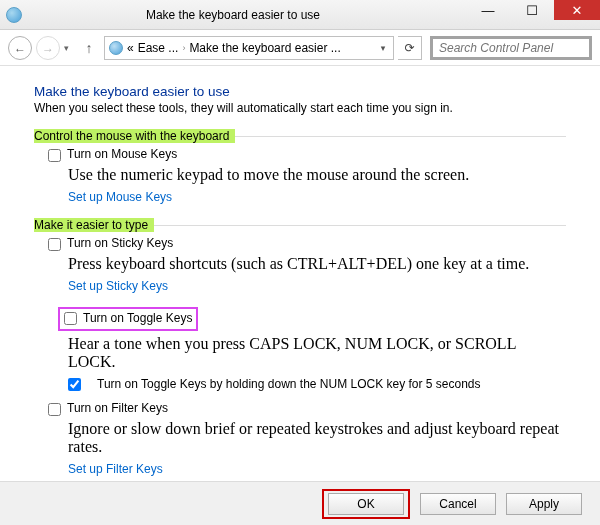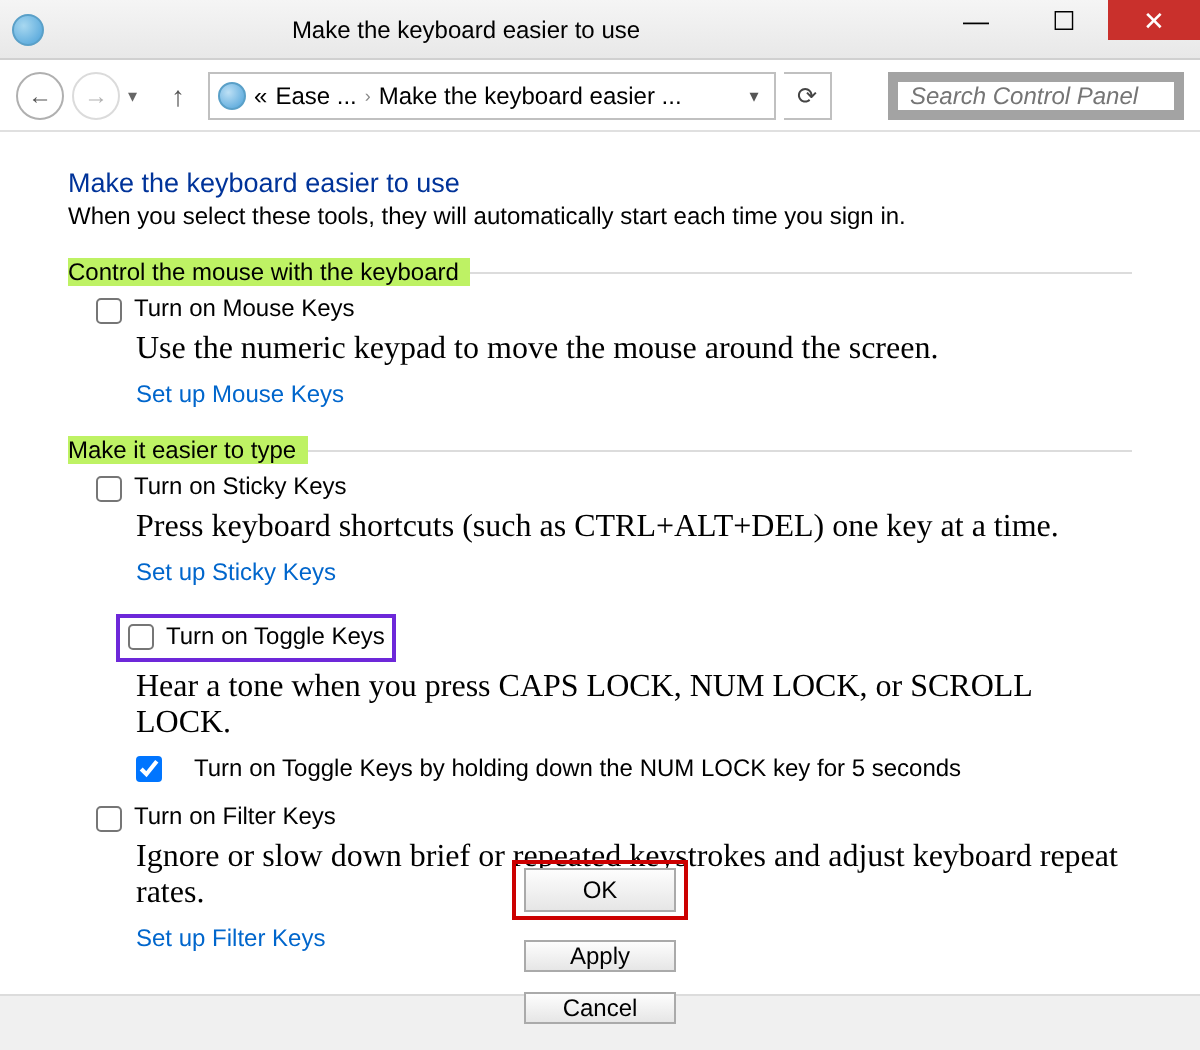--- a/index.html
+++ b/index.html
@@ -17,41 +17,41 @@
 .navbar { height: 36px; display: flex; align-items: center; padding: 0 8px; border-bottom: 1px solid #e0e0e0; gap: 4px; }
 .nav-arrow { width: 24px; height: 24px; border: 1px solid #b0b0b0; border-radius: 50%; display: flex; align-items: center; justify-content: center; font-size: 12px; color: #555; cursor: pointer; }
 .nav-arrow.disabled { opacity: 0.45; }
 .nav-drop { width: 10px; font-size: 9px; color: #666; cursor: pointer; }
 .nav-up { width: 22px; height: 22px; display: flex; align-items: center; justify-content: center; color: #555; cursor: pointer; font-size: 14px; }
 .addrbar { flex: 1; height: 24px; border: 1px solid #c0c0c0; display: flex; align-items: center; padding: 0 4px; font-size: 12px; gap: 4px; overflow: hidden; white-space: nowrap; min-width: 0; }
 .addr-icon { width: 14px; height: 14px; border-radius: 50%; background: radial-gradient(circle at 35% 35%, #bde0f5, #4aa0d8); border: 1px solid #5aa0c8; flex: 0 0 auto; }
 .addr-sep { color: #888; font-size: 9px; }
 .addr-dd { width: 12px; text-align: center; color: #555; font-size: 9px; cursor: pointer; margin-left: auto; }
 .refresh { width: 24px; height: 24px; border: 1px solid #c0c0c0; border-left: none; display: flex; align-items: center; justify-content: center; color: #444; cursor: pointer; font-size: 12px; }
-.searchbox { width: 148px; height: 24px; border: 5px solid #a3a3a3; display: flex; align-items: center; padding: 0 6px; margin-left: 24px; }
+.searchbox { width: 162px; height: 24px; border: 3px solid #a3a3a3; display: flex; align-items: center; padding: 0 6px; margin-left: 4px; }
 .searchbox input { border: none; outline: none; font-size: 12px; width: 100%; color: #777; font-style: italic; }
 
 
 .content { position: absolute; top: 66px; left: 0; right: 0; bottom: 44px; overflow-y: auto; padding: 0 0 6px 0; }
 .inner { padding: 8px 34px 0 34px; }
 .heading { color: #003399; font-size: 13.5px; margin: 10px 0 2px 0; }
 .subhead { font-size: 12px; margin-bottom: 14px; }
 .section-label { font-size: 12px; margin-bottom: 2px; position: relative; }
 .section-label span { background: #bef264; position: relative; z-index: 2; padding-right: 6px; }
 .section-label::after { content: ""; position: absolute; left: 0; right: 0; top: 50%; height: 1px; background: #dcdcdc; z-index: 1; }
 .row { display: flex; align-items: flex-start; margin: 4px 0 4px 14px; gap: 6px; }
 .row input[type=checkbox] { margin-top: 2px; width: 13px; height: 13px; }
 .subtext { margin: 3px 0 6px 34px; font-size: 16px; font-family: Liberation Serif, serif; }
 .link { color: #0066cc; margin: 4px 0 14px 34px; font-size: 12px; cursor: pointer; }
-.highlight { border: 2px solid #6d28d9; padding: 2px 4px 4px 4px; margin-left: 10px; display: inline-flex; align-items: center; gap: 6px; }
+.highlight { border: 2px solid #d946ef; padding: 2px 4px 4px 4px; margin-left: 10px; display: inline-flex; align-items: center; gap: 6px; }
 .sub-row { display: flex; align-items: flex-start; gap: 16px; margin: 3px 0 6px 34px; }
 .sub-row input[type=checkbox] { margin-top: 1px; width: 13px; height: 13px; }
 
 
-.footer { position: absolute; left: 0; right: 0; bottom: 0; height: 28px; background: #f0f0f0; border-top: 1px solid #dcdcdc; display: flex; align-items: center; justify-content: flex-end; padding: 13px 18px; gap: 10px; flex-direction: column; }
+.footer { position: absolute; left: 0; right: 0; bottom: 0; height: 44px; background: #f0f0f0; border-top: 1px solid #dcdcdc; display: flex; align-items: center; justify-content: flex-end; padding: 2px 18px; gap: 10px; }
 .btn { min-width: 76px; height: 22px; border: 1px solid #aaa; background: linear-gradient(#fdfdfd, #e6e6e6); font-size: 12px; cursor: pointer; }
 .btn-highlight { border: 2px solid #c00; padding: 2px 4px; display: inline-flex; }
 
 
 .content::-webkit-scrollbar { width: 16px; }
 .content::-webkit-scrollbar-thumb { background: #c8c8c8; border: 3px solid #f0f0f0; border-radius: 8px; }
 .content::-webkit-scrollbar-track { background: #f0f0f0; }
 </style>
 </head>
 <body>
@@ -125,15 +125,15 @@
     </div>
     <div class="subtext">Ignore or slow down brief or repeated keystrokes and adjust keyboard repeat rates.</div>
     <div class="link">Set up Filter Keys</div>
   </div>
 </div>
 
 <div class="footer">
   <span class="btn-highlight">
     <button class="btn">OK</button>
   </span>
+  <button class="btn">Cancel</button>
   <button class="btn">Apply</button>
-  <button class="btn">Cancel</button>
 </div>
 
 </body></html>

